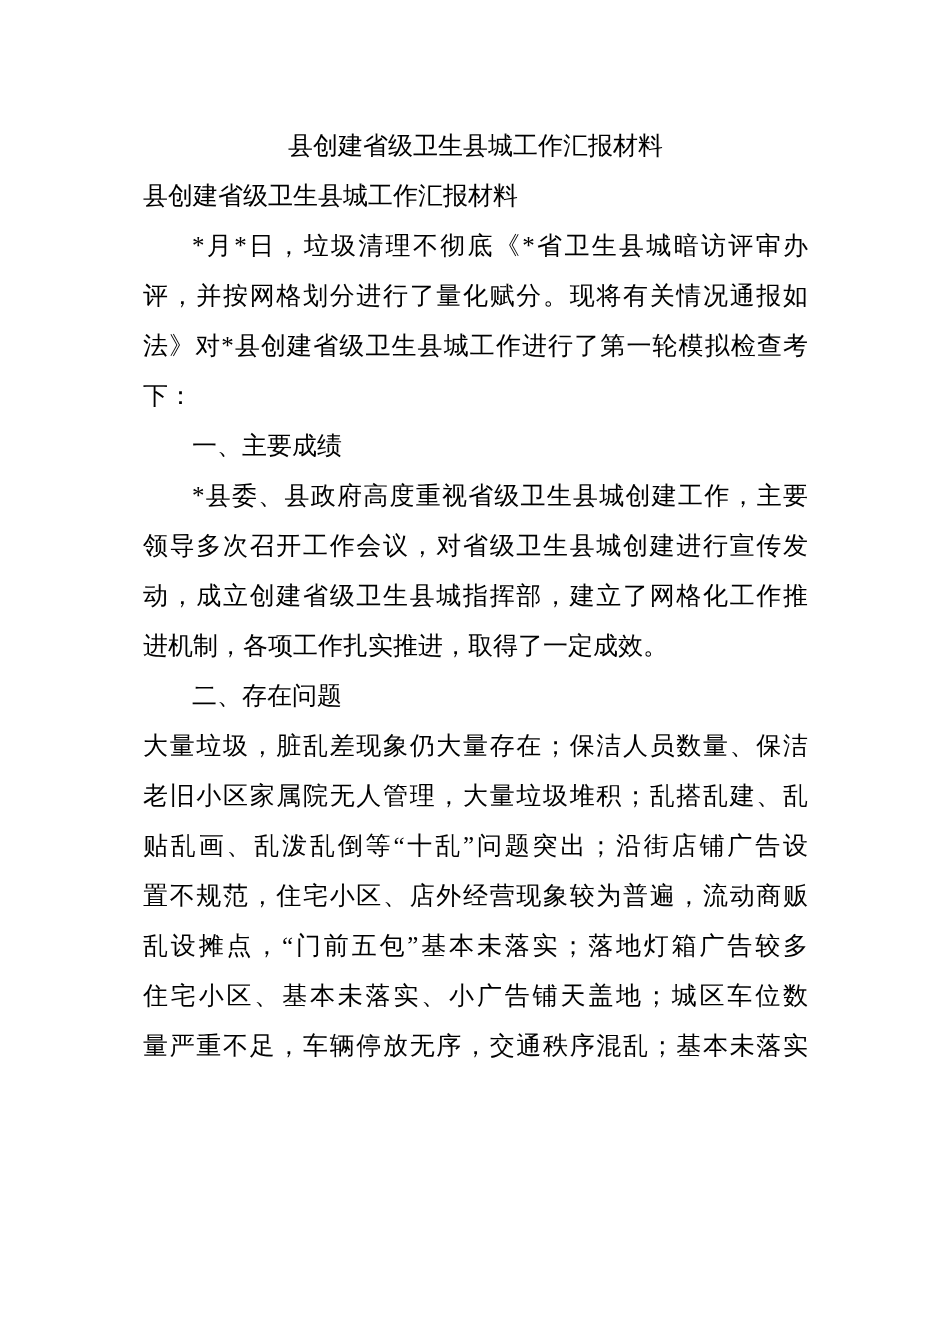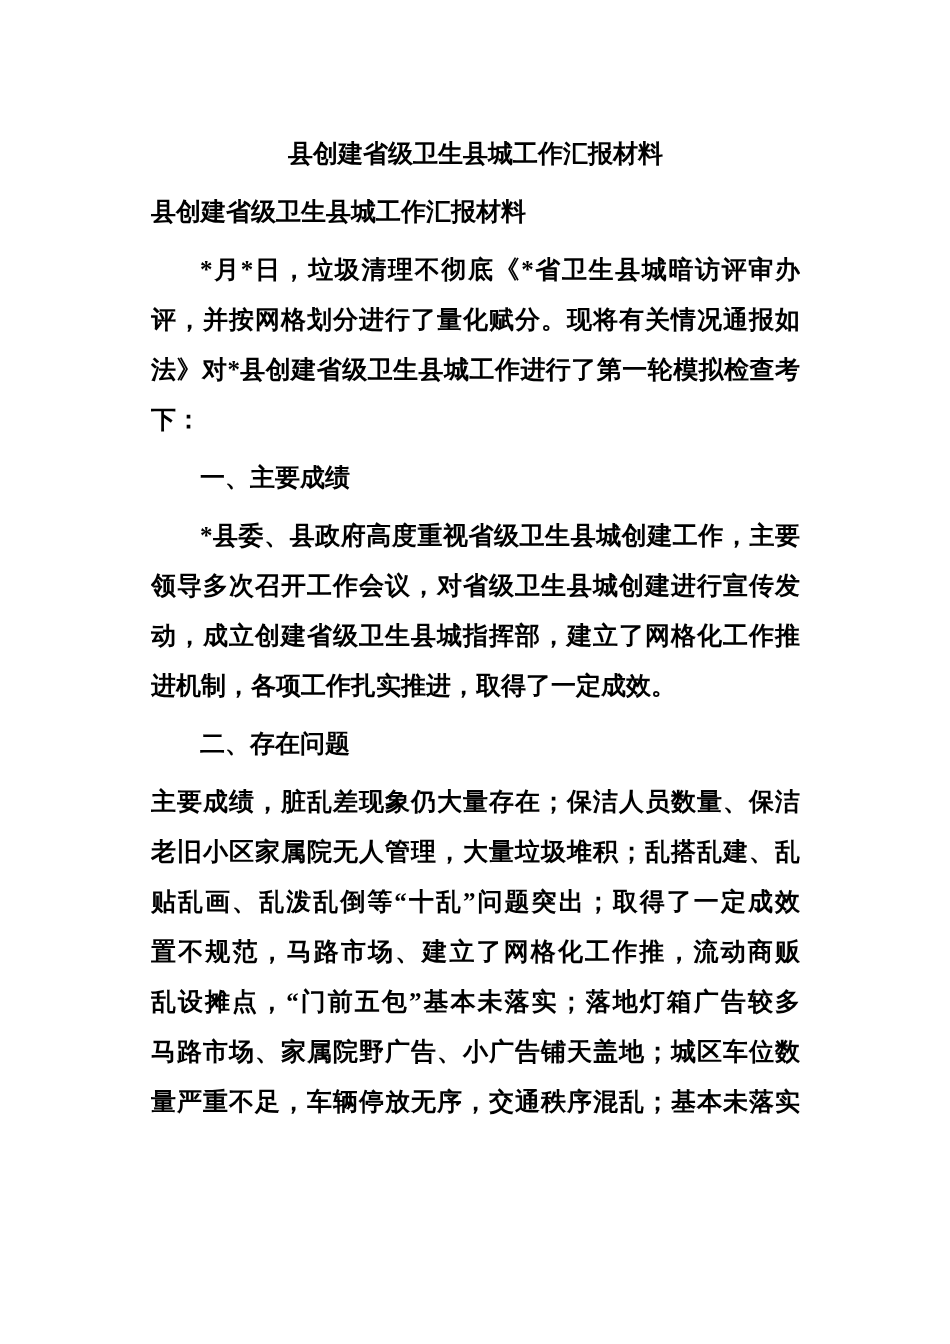--- a/index.html
+++ b/index.html
@@ -17,23 +17,22 @@
     position: absolute;
     left: 143px;
     top: 121px;
     width: 665px;
     font-family: "Liberation Serif", "DejaVu Serif", serif;
     font-size: 25px;
     font-weight: normal;
     color: #000000;
   }
   .block {
-    margin: 8px;
+    margin: 0;
     padding: 0;
-    font-weight: bold;
   }
   .line {
     height: 50px;
     line-height: 50px;
     text-align: justify;
     text-align-last: justify;
     white-space: normal;
     overflow: hidden;
   }
   .line.last {
@@ -70,22 +69,22 @@
       <div class="block">
         <div class="line indent">*县委、县政府高度重视省级卫生县城创建工作，主要</div>
         <div class="line">领导多次召开工作会议，对省级卫生县城创建进行宣传发</div>
         <div class="line">动，成立创建省级卫生县城指挥部，建立了网格化工作推</div>
         <div class="line last">进机制，各项工作扎实推进，取得了一定成效。</div>
       </div>
       <div class="block">
         <div class="line last indent">二、存在问题</div>
       </div>
       <div class="block">
-        <div class="line">主要成绩，脏乱差现象仍大量存在；保洁人员数量、保洁</div>
+        <div class="line">大量垃圾，脏乱差现象仍大量存在；保洁人员数量、保洁</div>
         <div class="line">老旧小区家属院无人管理，大量垃圾堆积；乱搭乱建、乱</div>
-        <div class="line">贴乱画、乱泼乱倒等“十乱”问题突出；取得了一定成效</div>
-        <div class="line">置不规范，马路市场、建立了网格化工作推，流动商贩</div>
+        <div class="line">贴乱画、乱泼乱倒等“十乱”问题突出；沿街店铺广告设</div>
+        <div class="line">置不规范，住宅小区、店外经营现象较为普遍，流动商贩</div>
         <div class="line">乱设摊点，“门前五包”基本未落实；落地灯箱广告较多</div>
-        <div class="line">马路市场、家属院野广告、小广告铺天盖地；城区车位数</div>
+        <div class="line">住宅小区、基本未落实、小广告铺天盖地；城区车位数</div>
         <div class="line">量严重不足，车辆停放无序，交通秩序混乱；基本未落实</div>
       </div>
     </div>
 </div>
 
 </body></html>

